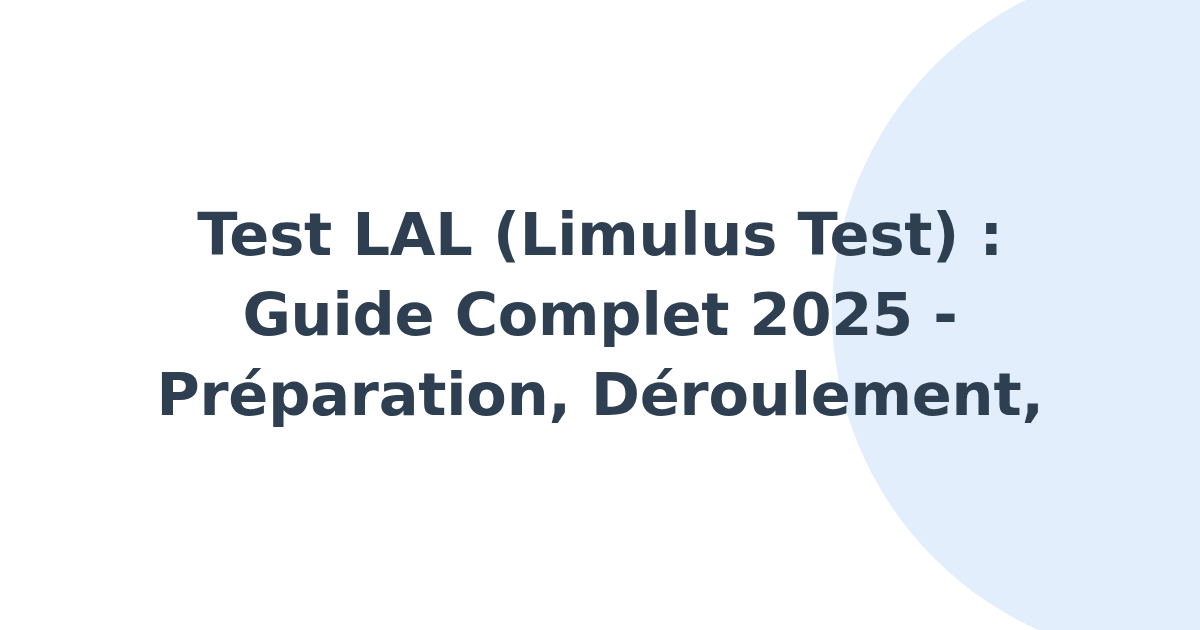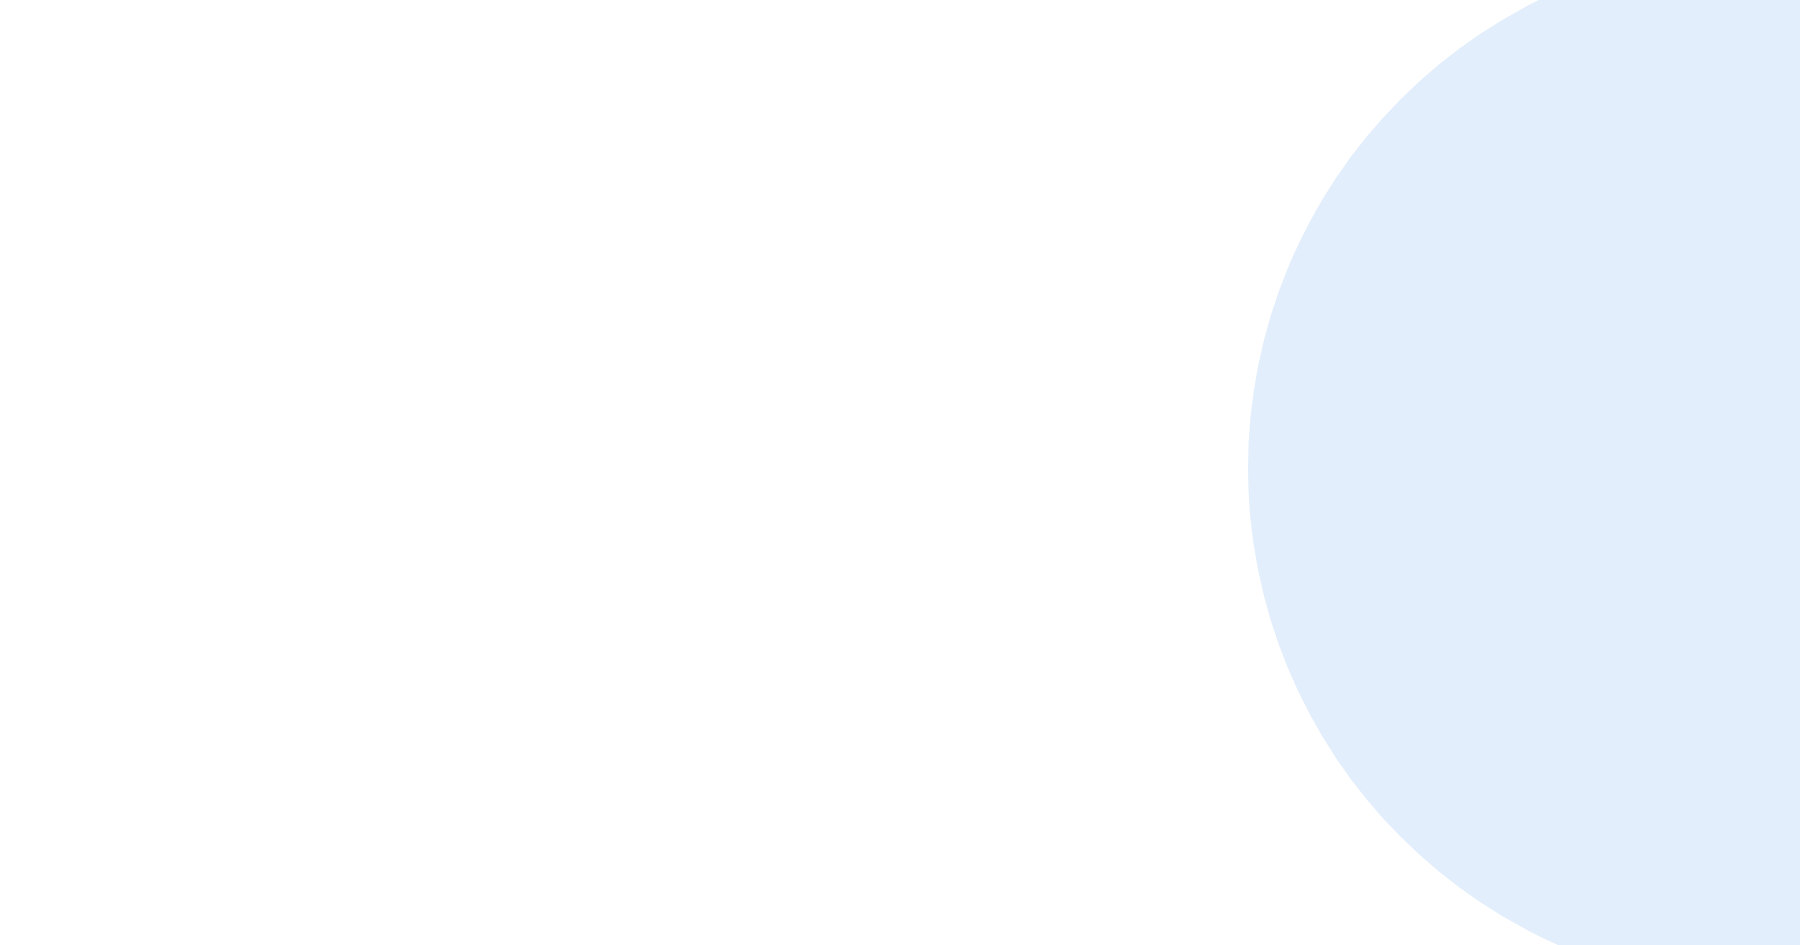--- a/index.html
+++ b/index.html
@@ -61,14 +61,17 @@
     word-wrap: break-word;
   }
 </style>
 </head>
 <body>
 
 <div id="og-card" style="background: rgb(255, 255, 255);">
 
   <div id="bg-circle" style="background: rgb(226, 238, 251);"></div>
 
+  <div id="title-block">
+    <h1 id="og-title" style="color: rgb(46, 63, 82);">Test LAL (Limulus Test) : Guide Complet 2025 - Préparation, Déroulement,</h1>
+  </div>
 
 </div>
 
 </body></html>

